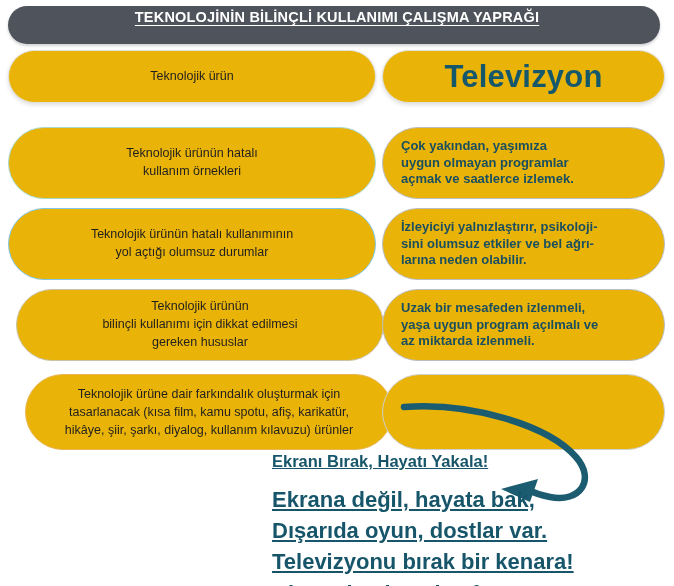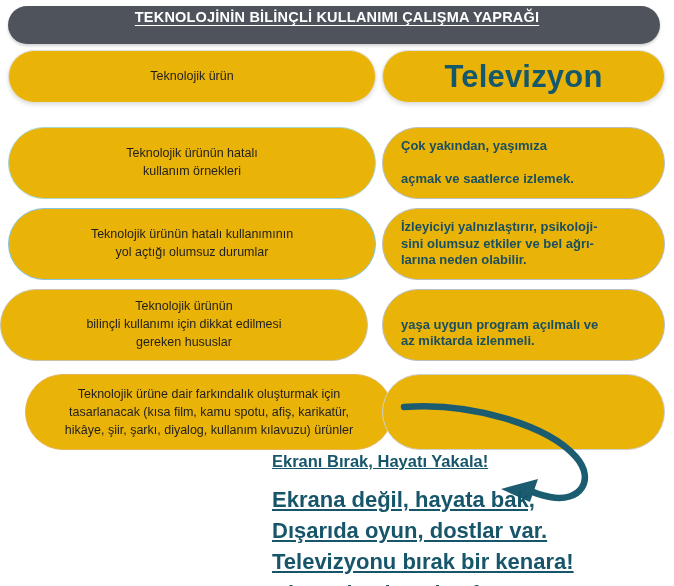--- a/index.html
+++ b/index.html
@@ -95,21 +95,21 @@
 
   
   #row2-left   { left: 8px;   top: 127px; width: 368px; height: 72px; border-color: #a8d8cd; }
   #row2-right  { left: 382px; top: 127px; width: 283px; height: 72px; border-color: #b9bcc0; }
 
   
   #row3-left   { left: 8px;   top: 208px; width: 368px; height: 72px; border-color: #82c6e8; }
   #row3-right  { left: 382px; top: 208px; width: 283px; height: 72px; border-color: #b9bcc0; }
 
   
-  #row4-left   { left: 0;   top: 289px; width: 368px; height: 72px; border-color: #c8c3a8; text-align: center; }
+  #row4-left   { left: 16px;   top: 289px; width: 368px; height: 72px; border-color: #c8c3a8; text-align: center; }
   #row4-right  { left: 382px; top: 289px; width: 283px; height: 72px; border-color: #b9bcc0; }
 
   
   #row5-left   { left: 25px;   top: 374px; width: 368px; height: 76px; border-color: #e8b451; }
   #row5-right  { left: 382px; top: 374px; width: 283px; height: 76px; border-color: #cfcfcf; }
 
   #row5-left .label-text { font-size: 12.5px; line-height: 1.45; }
 
   
   .arrow-layer {
@@ -160,21 +160,21 @@
 
   <div class="pill" id="row2-left">
     <span class="label-text">
       <span>Teknolojik ürünün hatalı</span><br>
       <span>kullanım örnekleri</span>
     </span>
   </div>
   <div class="pill" id="row2-right">
     <span class="answer-text">
       <span>Çok yakından, yaşımıza</span><br>
-      <br>
+      <span>uygun olmayan programlar</span><br>
       <span>açmak ve  saatlerce izlemek.</span>
     </span>
   </div>
 
   <div class="pill" id="row3-left">
     <span class="label-text">
       <span>Teknolojik ürünün hatalı kullanımının</span><br>
       <span>yol açtığı olumsuz durumlar</span>
     </span>
   </div>
@@ -188,21 +188,21 @@
 
   <div class="pill" id="row4-left">
     <span class="label-text">
       <span>Teknolojik ürünün</span><br>
       <span>bilinçli kullanımı için dikkat edilmesi</span><br>
       <span>gereken hususlar</span>
     </span>
   </div>
   <div class="pill" id="row4-right">
     <span class="answer-text">
-      <br>
+      <span>Uzak bir mesafeden izlenmeli,</span><br>
       <span>yaşa uygun program açılmalı ve</span><br>
       <span>az miktarda izlenmeli.</span>
     </span>
   </div>
 
   <div class="pill" id="row5-left">
     <span class="label-text">
       <span>Teknolojik ürüne dair farkındalık oluşturmak için</span><br>
       <span>tasarlanacak (kısa film, kamu spotu, afiş, karikatür,</span><br>
       <span>hikâye, şiir, şarkı, diyalog, kullanım kılavuzu) ürünler</span>

